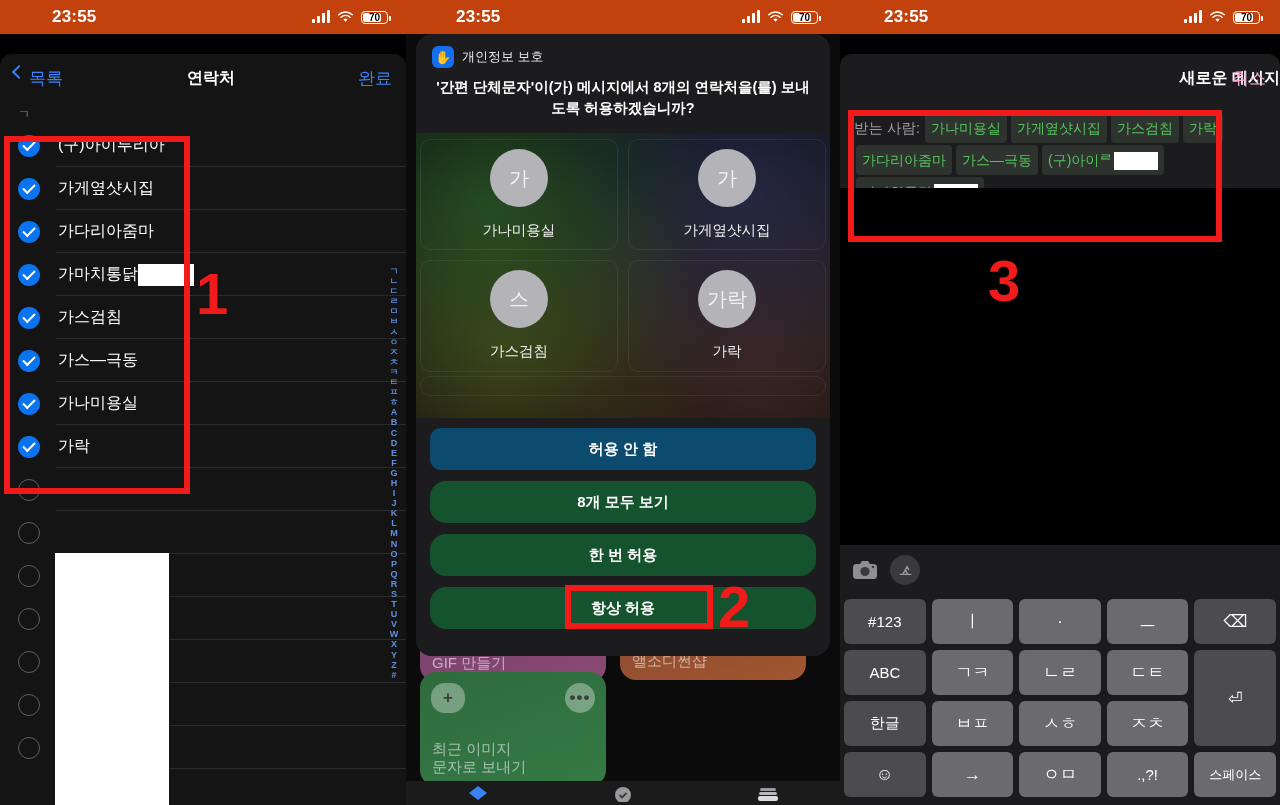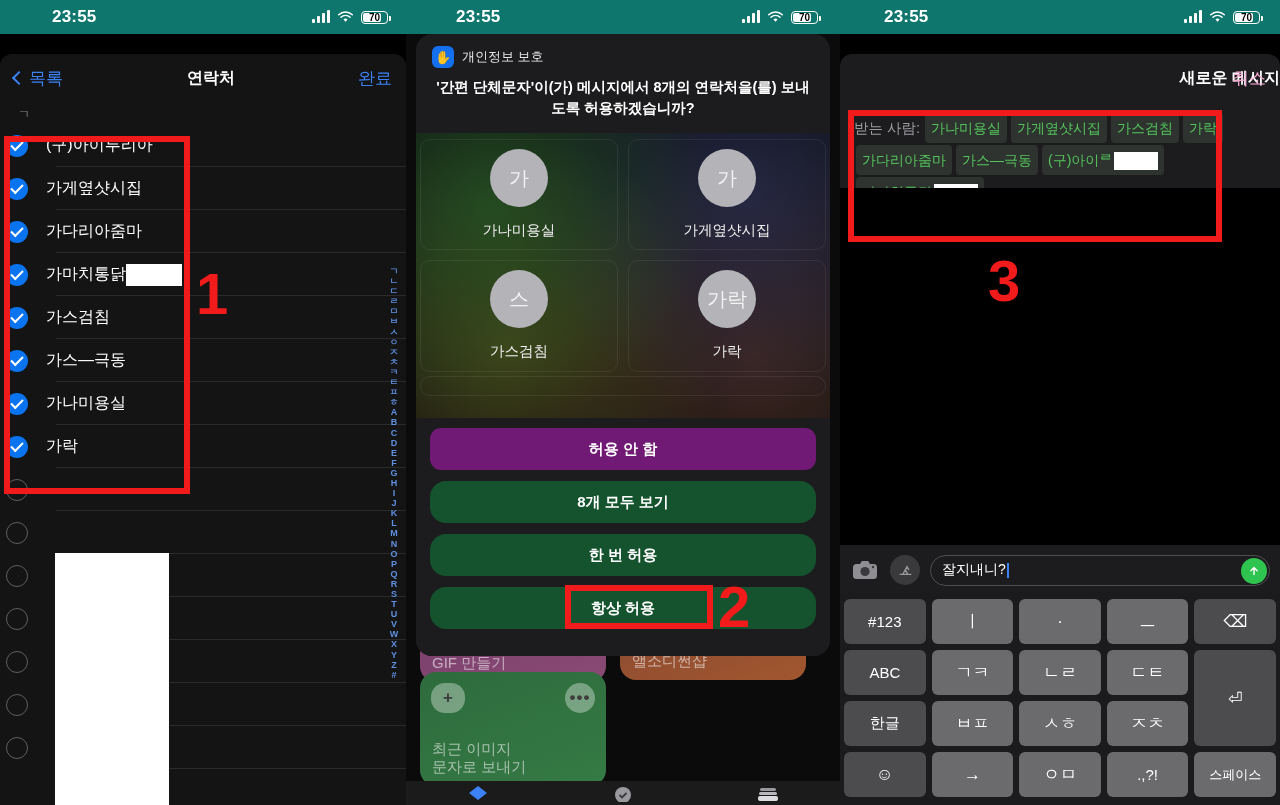--- a/index.html
+++ b/index.html
@@ -15,51 +15,51 @@
   .panel { position: relative; height: 805px; background: #000; overflow: hidden; flex: none; }
   .panel-left   { width: 406px; }
   .panel-mid    { width: 434px; }
   .panel-right  { width: 440px; }
 
   .gap { width: 0px; background: #fff; flex: none; }
 
   
   .statusbar {
     position: relative; height: 34px; width: 100%;
-    display: flex; align-items: center; background: #0f766e; color: #fff;
+    display: flex; align-items: center; background: #c2410c; color: #fff;
   }
   .sb-time { position: absolute; font-weight: bold; font-size: 17px; letter-spacing: .2px; }
   .sb-right { position: absolute; right: 0; display: flex; align-items: center; gap: 7px; }
   .bars { display: flex; align-items: flex-end; gap: 2px; height: 12px; }
   .bars i { display: block; width: 3px; background: #fff; border-radius: 1px; }
   .bars i:nth-child(1) { height: 4px; }
   .bars i:nth-child(2) { height: 7px; }
   .bars i:nth-child(3) { height: 10px; }
   .bars i:nth-child(4) { height: 13px; }
   .wifi { width: 17px; height: 13px; position: relative; }
   .batt { position: relative; width: 27px; height: 13px; border: 1.5px solid #fff; border-radius: 4px; }
   .batt::after { content:""; position:absolute; right:-4px; top:4px; width:2px; height:5px; background:#fff; border-radius:0 1px 1px 0; }
   .batt span { position: absolute; inset: 0; display:flex; align-items:center; justify-content:center;
                font-size: 10px; font-weight: bold; color: #000; }
   .batt .fill { position:absolute; left:1px; top:1px; bottom:1px; width: 70%; background:#fff; border-radius:2px; }
 
   
   .l-sheet { position: absolute; left: 0; right: 0; top: 54px; bottom: 0;
              background: #141414; border-radius: 12px 12px 0 0; }
   .l-nav { position: relative; height: 48px; display: flex; align-items: center; padding: 0 14px; }
-  .l-back { display: flex; align-items: center; gap: 5px; color: #3b82f6; font-size: 17px; cursor: pointer; }
+  .l-back { display: flex; gap: 5px; color: #3b82f6; font-size: 17px; cursor: pointer; }
   .chev { width: 10px; height: 10px; border-left: 2.4px solid #3b82f6; border-bottom: 2.4px solid #3b82f6;
           transform: rotate(45deg); }
   .l-title { position: absolute; left: 16px; right: 0; text-align: center; color: #fff; font-size: 16px; font-weight: bold; }
   .l-done { margin-left: auto; color: #3b82f6; font-size: 17px; font-weight: 500; cursor: pointer; }
 
   .sec-header { padding: 4px 0 2px 18px; color: #8b8b8f; font-size: 12px; height: 22px; }
 
   .c-list { position: relative; }
-  .c-row { position: relative; height: 43px; display: flex; align-items: center; padding-left: 6px; }
+  .c-row { position: relative; height: 43px; display: flex; align-items: center; padding-left: 18px; }
   .c-row .sep { position: absolute; left: 56px; right: 0; bottom: 0; height: 1px; background: #2b2b2d; }
   .ck { width: 22px; height: 22px; border-radius: 50%; flex: none; display: flex; align-items: center; justify-content: center; }
   .ck.on { background: #0a74f0; }
   .ck.off { border: 1.6px solid #5e5e63; }
   .ck.on::after { content: ""; width: 10px; height: 5px; border-left: 2.2px solid #fff; border-bottom: 2.2px solid #fff;
                   transform: rotate(-45deg); margin-top: -3px; }
   .c-name { margin-left: 18px; color: #fff; font-size: 16px; white-space: nowrap; }
   .redact { display: inline-block; background: #fff; height: 22px; vertical-align: middle; }
 
   .l-white-block { position: absolute; left: 55px; width: 114px; top: 499px; height: 306px; background: #fff; }
@@ -108,21 +108,21 @@
   .m-cell { position: relative; border: 1px solid rgba(255,255,255,.07); border-radius: 10px; margin: 4px;
             display: flex; flex-direction: column; align-items: center; justify-content: center; gap: 14px; }
   .m-cell.r3 { grid-column: span 2; height: 20px; margin-top: -2px; }
   .avatar { width: 58px; height: 58px; border-radius: 50%; background: #b3b3b8;
             display: flex; align-items: center; justify-content: center; color: #f2f2f2; font-size: 20px; font-weight: 500; }
   .m-cname { color: #efefef; font-size: 14.5px; }
 
   .m-actions { position: relative; padding: 10px 14px 14px; background: #1c1c1e; }
   .m-btn { height: 42px; border-radius: 11px; display: flex; align-items: center; justify-content: center;
            font-size: 15px; font-weight: bold; color: #fff; margin-bottom: 11px; cursor: pointer; }
-  .m-btn.grey { background: #701a75; }
+  .m-btn.grey { background: #0c4a6e; }
   .m-btn.blue { background: #14532d; border-radius: 16px; }
   .m-btn:last-child { margin-bottom: 13px; }
 
   
   .r-sheet { position: absolute; left: 0; right: 0; top: 54px; bottom: 0; background: #1c1c1e;
              border-radius: 12px 12px 0 0; }
   .r-nav { position: relative; height: 48px; display: flex; align-items: center; padding: 0 14px; }
   .r-title { position: absolute; left: 0; right: 0; text-align: right; color: #fff; font-size: 16px; font-weight: bold; }
   .r-cancel { margin-left: auto; color: #f9a8d4; font-size: 17px; z-index: 2; cursor: pointer; }
 
@@ -471,29 +471,20 @@
           <rect x="3" y="9" width="24" height="15" rx="3.5" fill="#8e8e93"></rect>
           <path d="M10 9l1.8-3h6.4L20 9z" fill="#8e8e93"></path>
           <circle cx="15" cy="16.5" r="4.6" fill="#3a3a3c"></circle>
           <circle cx="23" cy="12" r="1.2" fill="#3a3a3c"></circle>
         </svg>
         <div class="circ-btn">
           <svg viewBox="0 0 22 22" width="17" height="17">
               <path d="M4 16h14M7.5 16l5.5-10 2.2 4M14 16l-3-5.5" stroke="#9a9a9e" stroke-width="1.7" fill="none" stroke-linecap="round"></path>
             </svg>
         </div>
-        <div class="r-field">
-          <span class="r-field-txt">잘지내니?</span>
-            <span class="caret"></span>
-          <div class="send">
-            <svg viewBox="0 0 20 20" width="14" height="14">
-                <path d="M10 15V5M5.5 9.5L10 5l4.5 4.5" stroke="#fff" stroke-width="2" fill="none" stroke-linecap="round" stroke-linejoin="round"></path>
-              </svg>
-          </div>
-        </div>
       </div>
 
       <div class="kb" id="keyboard">
           <div class="key dark small">#123</div>
           <div class="key ">ㅣ</div>
           <div class="key ">·</div>
           <div class="key ">ㅡ</div>
           <div class="key dark">⌫</div>
           <div class="key dark small">ABC</div>
           <div class="key ">ㄱㅋ</div>

